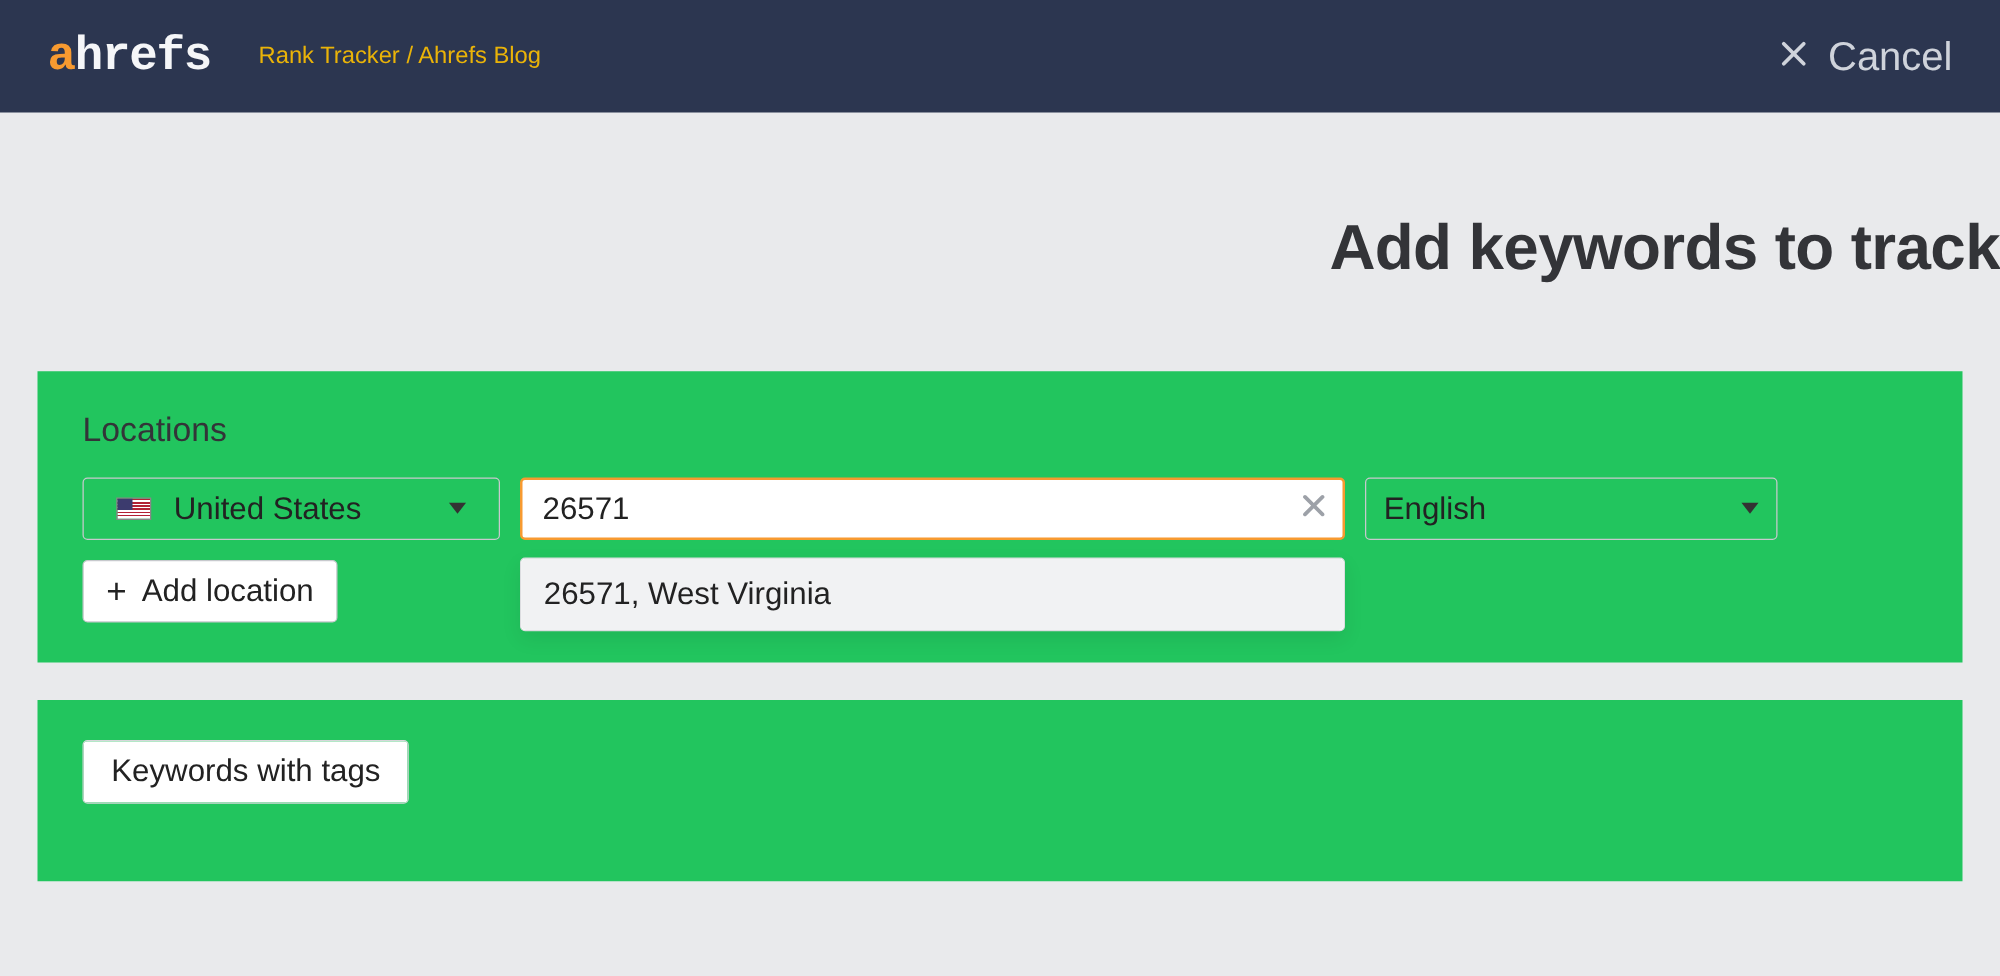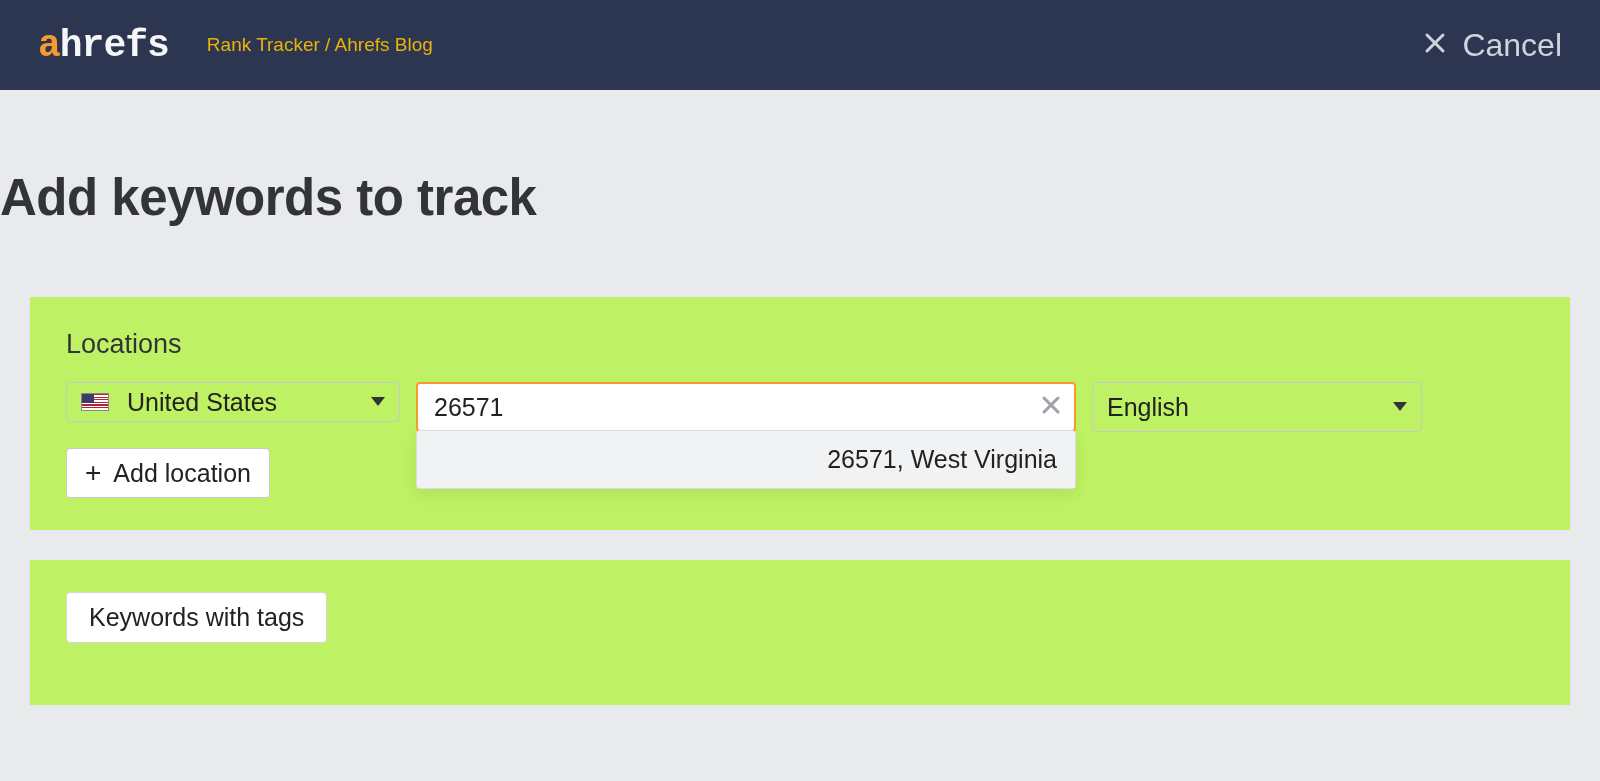--- a/index.html
+++ b/index.html
@@ -10,39 +10,39 @@
   .header-left { display: flex; align-items: center; gap: 38px; }
   .logo { font-family: "Courier New", monospace; font-weight: 900; font-size: 38px; letter-spacing: -1px; display: flex; }
   .logo .a { color: #f79a30; }
   .logo .rest { color: #f5f6f8; }
   .breadcrumb { color: #eab308; font-size: 19px; font-weight: 400; }
   .header-right { display: flex; align-items: center; gap: 16px; cursor: pointer; }
   .close-x { color: #cfd3db; font-size: 26px; }
   .cancel { color: #cfd3db; font-size: 32px; }
   
   
-  .title-area { text-align: left; padding: 78px 0 70px; }
+  .title-area { text-align: right; padding: 78px 0 70px; }
   .title-area h1 { font-size: 51px; font-weight: 700; color: #333438; letter-spacing: -0.5px; }
   
   
-  .panel { background: #bef264; margin: 0 30px 30px 30px; padding: 32px 36px; }
+  .panel { background: #22c55e; margin: 0 30px 30px 30px; padding: 32px 36px; }
   .section-label { color: #333438; font-size: 27px; font-weight: 400; margin-bottom: 22px; }
   
   .row { display: flex; gap: 16px; align-items: flex-start; }
   
-  .country-select { display: flex; align-items: center; border: 1px solid #c7c9cd; border-radius: 4px; height: 40px; padding: 0 14px; width: 334px; cursor: pointer; font-size: 25px; color: #222; }
+  .country-select { display: flex; align-items: center; border: 1px solid #c7c9cd; border-radius: 4px; height: 50px; padding: 0 26px; width: 334px; cursor: pointer; font-size: 25px; color: #222; }
   .flag { width: 28px; height: 18px; margin-right: 18px; display: inline-block; background: linear-gradient(180deg,#b22234 0 8%,#fff 8% 16%,#b22234 16% 24%,#fff 24% 32%,#b22234 32% 40%,#fff 40% 48%,#b22234 48% 56%,#fff 56% 64%,#b22234 64% 72%,#fff 72% 80%,#b22234 80% 88%,#fff 88% 100%); position: relative; border:1px solid #888; }
   .flag::before { content:""; position:absolute; left:0; top:0; width:12px; height:9px; background:#3c3b6e; }
   .caret { margin-left: auto; }
   .caret svg { display:block; }
   
   .zip-wrap { position: relative; width: 660px; }
   .zip-input { width: 100%; height: 50px; border: 2px solid #f79a30; border-radius: 4px; padding: 0 48px 0 16px; font-size: 25px; color: #222; outline: none; }
   .zip-clear { position: absolute; right: 14px; top: 50%; transform: translateY(-50%); cursor: pointer; color: #9da1a8; }
-  .dropdown { position: absolute; left: 0; top: 48px; width: 100%; background: #fff; border: 1px solid #dcdde0; border-radius: 4px; box-shadow: 0 6px 16px rgba(0,0,0,.08); z-index: 10; text-align: right; }
+  .dropdown { position: absolute; left: 0; top: 64px; width: 100%; background: #fff; border: 1px solid #dcdde0; border-radius: 4px; box-shadow: 0 6px 16px rgba(0,0,0,.08); z-index: 10; }
   .dropdown-item { padding: 14px 18px; font-size: 25px; color: #222; background: #f1f2f3; cursor: pointer; border-radius: 4px; }
   
   .lang-select { display: flex; align-items: center; border: 1px solid #c7c9cd; border-radius: 4px; height: 50px; padding: 0 14px; width: 330px; cursor: pointer; font-size: 25px; color: #222; }
   
   .add-loc { display: inline-flex; align-items: center; gap: 12px; border: 1px solid #c7c9cd; border-radius: 4px; height: 50px; padding: 0 18px; margin-top: 16px; cursor: pointer; font-size: 25px; color: #222; background:#fff; }
   .plus { font-size: 28px; font-weight: 400; line-height: 1; }
   
   
   .tabs { display: inline-flex; border: 1px solid #d6d7da; border-radius: 4px; overflow: hidden; margin-bottom: 30px; }
   .tab { padding: 10px 22px; font-size: 25px; color: #222; cursor: pointer; background:#fff; }

